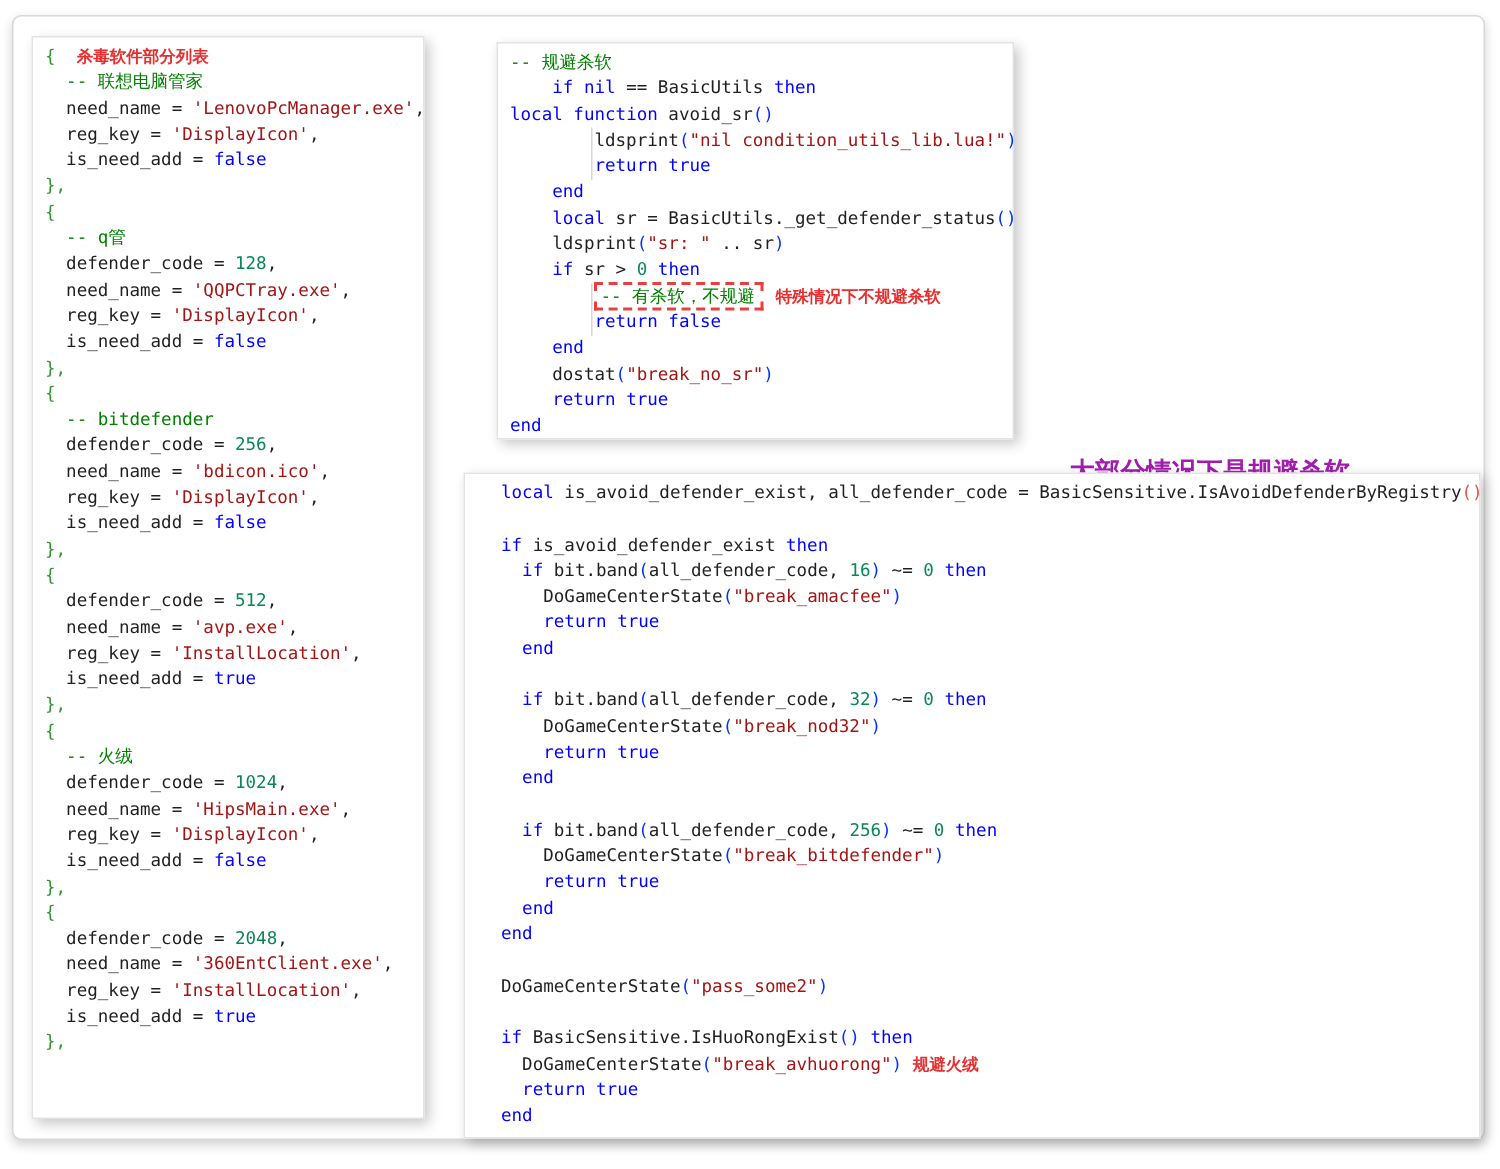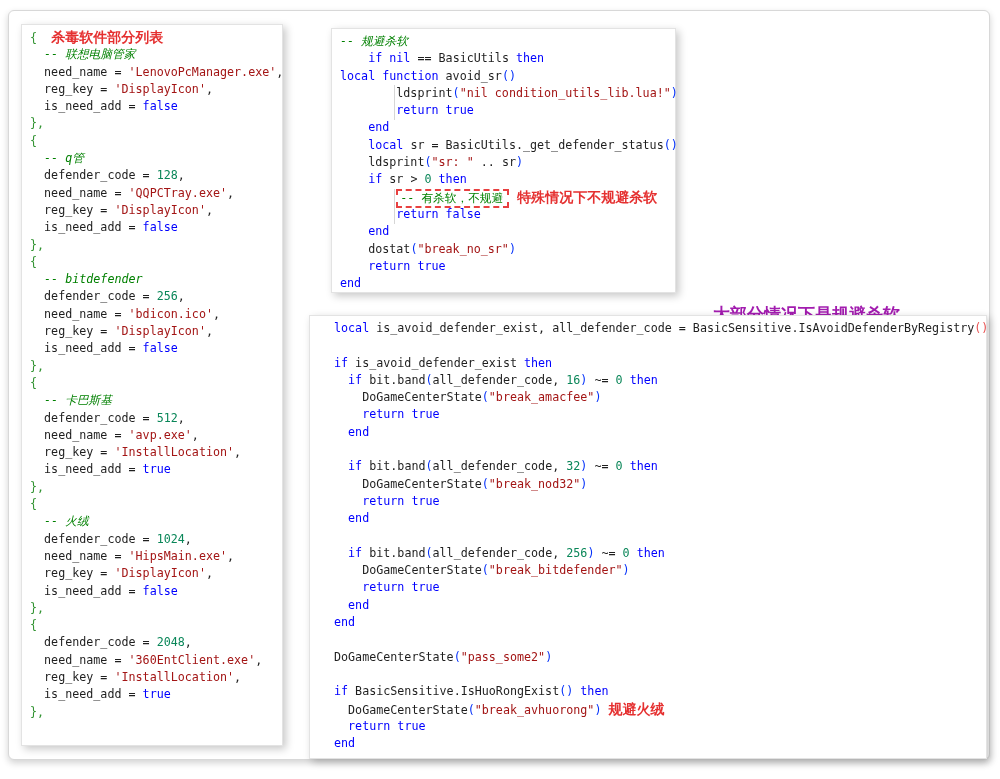--- a/index.html
+++ b/index.html
@@ -15,28 +15,28 @@
     box-shadow:3px 3px 8px rgba(0,0,0,.22);
     padding:4px 0 0 8px;
     font-size:11.7px; line-height:17.3px; color:#1f1f1f;
   }
   #p-left   { left:12px;  top:13px;  width:262px; height:722px; }
   #p-top    { left:322px; top:17px;  width:345px; height:265px; }
   #p-bottom { left:300px; top:304px; width:678px; height:444px;padding-left:24px; }
   .line { height:17.3px; white-space:pre; }
   .tk-t  { color:#1f1f1f; }
   .tk-k  { color:#0000ff; }
-  .tk-c  { color:#008000;font-style:italic; }
+  .tk-c  { color:#008000; }
   .tk-s  { color:#a31515; }
   .tk-n  { color:#098658; }
   .tk-br { color:#319331; }
   .tk-p  { color:#0431fa; }
   .tk-rp { color:#e85050; }
   .tk-rb { color:#e53030; font-weight:bold;
-           font-family:"Liberation Sans","DejaVu Sans",sans-serif; font-size:14px; }
+           font-family:"Liberation Sans","DejaVu Sans",sans-serif; font-size:11px; }
   .tk-box{ color:#008000; border:2px dashed #e84040; padding:0 4px 1px 2px; margin-right:8px; }
   .indent-guide { position:absolute; width:1px; background:#d6d6d6; left:62px; }
   .ig-1 { top:56px;  height:35px; }
   .ig-2 { top:160px; height:35px; }
   .annotation-mid {
     position:absolute; left:704px; top:292px;
     color:#a21caf; font-weight:bold; font-size:17px;
     font-family:"Liberation Sans","DejaVu Sans",sans-serif;
   }
 </style>
@@ -60,21 +60,20 @@
       <div class="line"><span class="tk-t">  is_need_add = </span><span class="tk-k">false</span></div>
       <div class="line"><span class="tk-br">},</span></div>
       <div class="line"><span class="tk-br">{</span></div>
       <div class="line"><span class="tk-t">  </span><span class="tk-c">-- bitdefender</span></div>
       <div class="line"><span class="tk-t">  defender_code = </span><span class="tk-n">256</span><span class="tk-t">,</span></div>
       <div class="line"><span class="tk-t">  need_name = </span><span class="tk-s">'bdicon.ico'</span><span class="tk-t">,</span></div>
       <div class="line"><span class="tk-t">  reg_key = </span><span class="tk-s">'DisplayIcon'</span><span class="tk-t">,</span></div>
       <div class="line"><span class="tk-t">  is_need_add = </span><span class="tk-k">false</span></div>
       <div class="line"><span class="tk-br">},</span></div>
       <div class="line"><span class="tk-br">{</span></div>
-      <div class="line"><span class="tk-t">  </span><span class="tk-c">-- 卡巴斯基</span></div>
       <div class="line"><span class="tk-t">  defender_code = </span><span class="tk-n">512</span><span class="tk-t">,</span></div>
       <div class="line"><span class="tk-t">  need_name = </span><span class="tk-s">'avp.exe'</span><span class="tk-t">,</span></div>
       <div class="line"><span class="tk-t">  reg_key = </span><span class="tk-s">'InstallLocation'</span><span class="tk-t">,</span></div>
       <div class="line"><span class="tk-t">  is_need_add = </span><span class="tk-k">true</span></div>
       <div class="line"><span class="tk-br">},</span></div>
       <div class="line"><span class="tk-br">{</span></div>
       <div class="line"><span class="tk-t">  </span><span class="tk-c">-- 火绒</span></div>
       <div class="line"><span class="tk-t">  defender_code = </span><span class="tk-n">1024</span><span class="tk-t">,</span></div>
       <div class="line"><span class="tk-t">  need_name = </span><span class="tk-s">'HipsMain.exe'</span><span class="tk-t">,</span></div>
       <div class="line"><span class="tk-t">  reg_key = </span><span class="tk-s">'DisplayIcon'</span><span class="tk-t">,</span></div>

